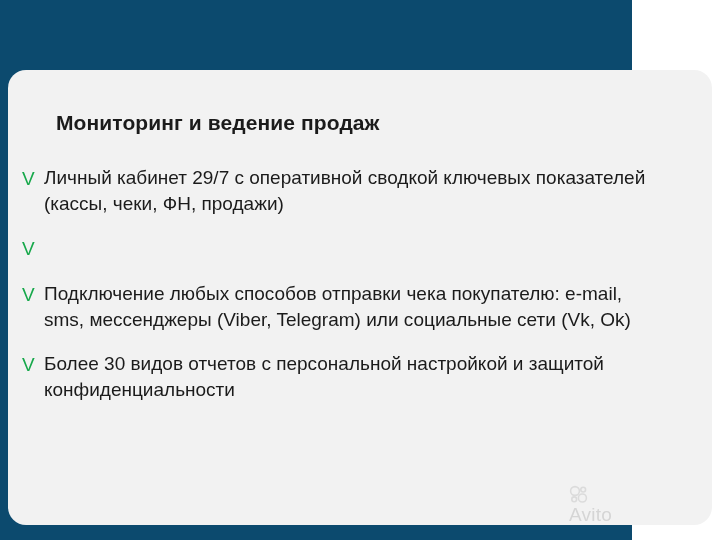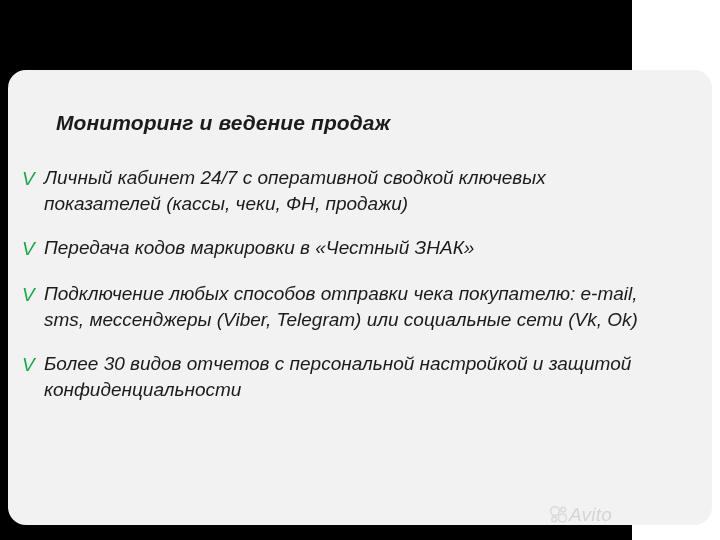--- a/index.html
+++ b/index.html
@@ -10,22 +10,21 @@
     width: 720px;
     height: 540px;
     background: #ffffff;
     font-family: "Liberation Sans", sans-serif;
     overflow: hidden;
   }
   .canvas {
     position: relative;
     width: 632px;
     height: 540px;
-    background: #000000;
-    font-style: italic;
+    background: #0c4a6e;
   }
   .card {
     position: absolute;
     left: 8px;
     top: 70px;
     width: 704px;
     height: 455px;
     background: #f2f2f2;
     border-radius: 18px;
   }
@@ -71,20 +70,21 @@
     line-height: 1.35;
     max-width: 620px;
   }
   .watermark {
     position: absolute;
     right: 20px;
     bottom: 14px;
     display: flex;
     align-items: flex-start;
     opacity: 0.45;
+    flex-direction: column;
   }
   .wm-mark {
     width: 20px;
     height: 20px;
     position: relative;
   }
   .wm-text {
     font-size: 19px;
     color: #b3b3b3;
     font-weight: 500;
@@ -98,26 +98,25 @@
 
   <div class="card">
     <div class="content">
 
       <h1 class="title">Мониторинг и ведение продаж</h1>
 
       <ul class="list">
 
         <li class="list-item">
           <span class="check">V</span>
-          <span class="item-text">Личный кабинет 24/7 с оперативной сводкой ключевых показателей (кассы, чеки, ФН, продажи)</span>
+          <span class="item-text">Личный кабинет 29/7 с оперативной сводкой ключевых показателей (кассы, чеки, ФН, продажи)</span>
         </li>
 
         <li class="list-item">
           <span class="check">V</span>
-          <span class="item-text">Передача кодов маркировки в «Честный ЗНАК»</span>
         </li>
 
         <li class="list-item">
           <span class="check">V</span>
           <span class="item-text">Подключение любых способов отправки чека покупателю: e-mail, sms, мессенджеры (Viber, Telegram) или социальные сети (Vk, Ok)</span>
         </li>
 
         <li class="list-item">
           <span class="check">V</span>
           <span class="item-text">Более 30 видов отчетов с персональной настройкой и защитой конфиденциальности</span>

